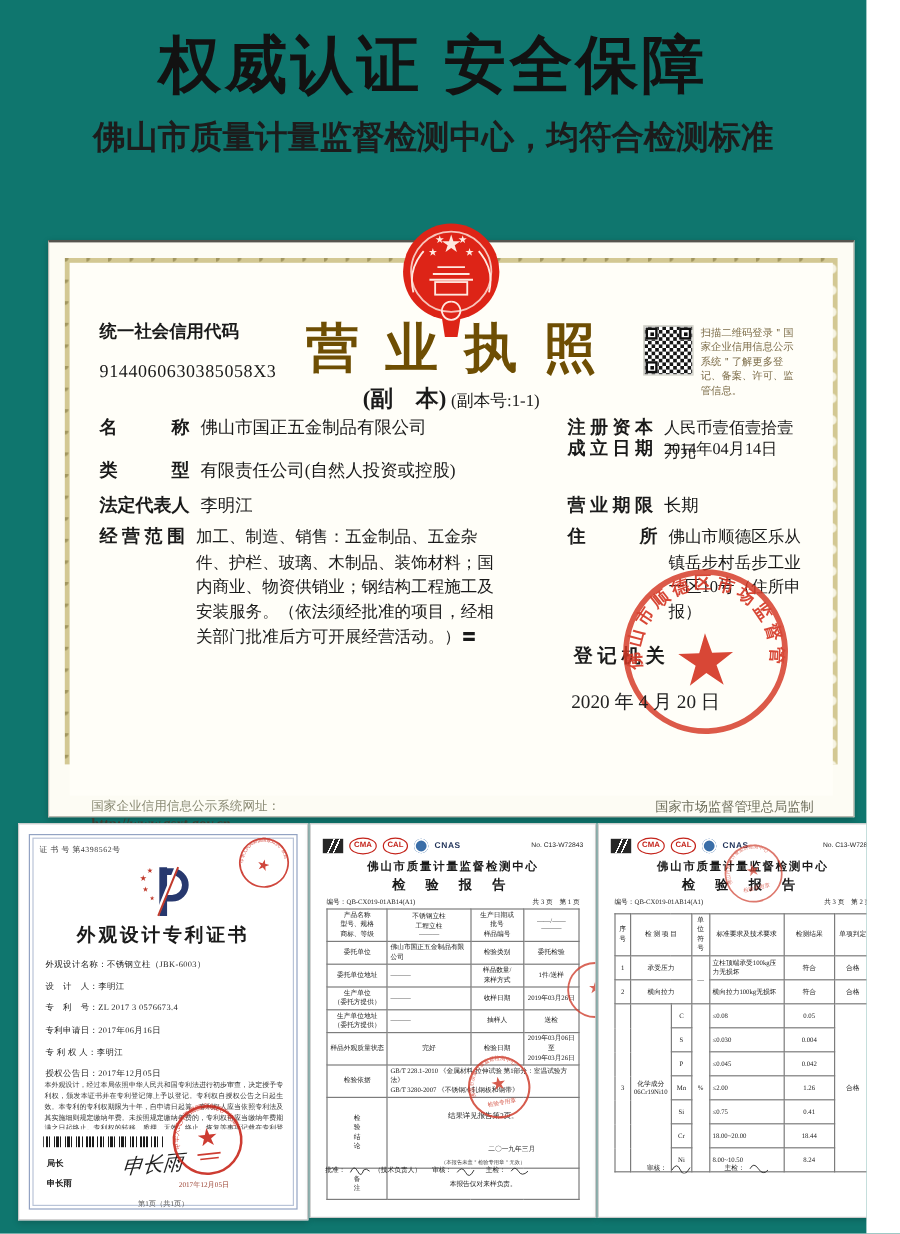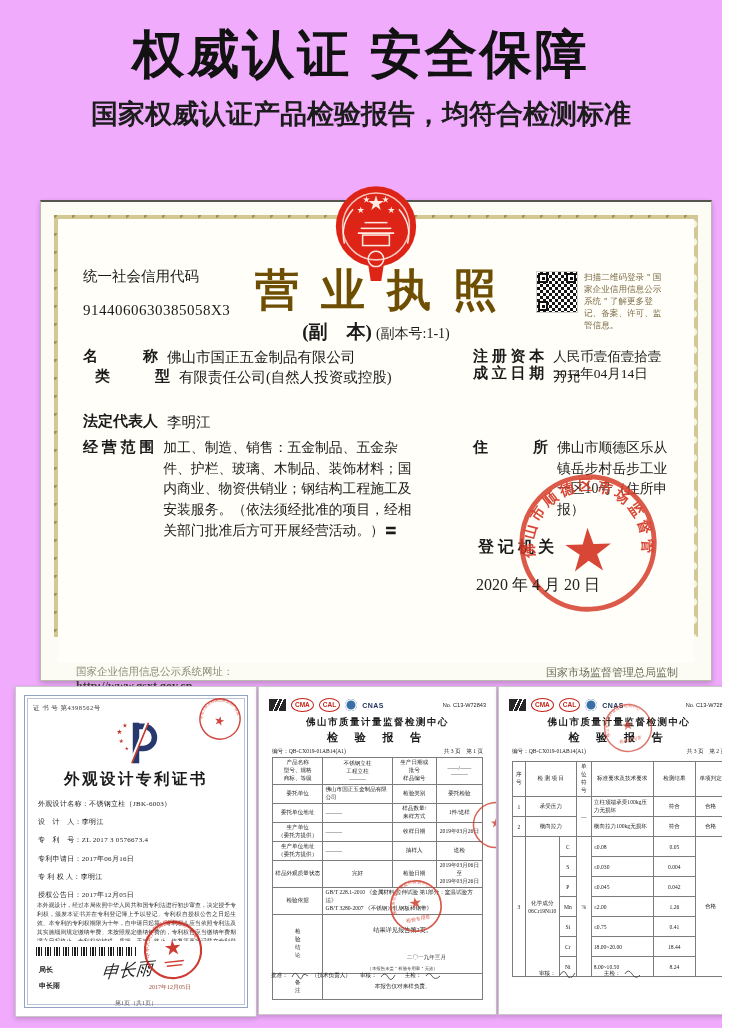--- a/index.html
+++ b/index.html
@@ -1,16 +1,16 @@
 <!DOCTYPE html>
 <html><head>
 <meta charset="utf-8">
 <style>
   html,body{margin:0;padding:0;}
-  .page{position:relative;width:722px;height:1028px;background:#f0abfc;overflow:hidden;
+  .page{position:relative;width:722px;height:1028px;background:#0f766e;overflow:hidden;
         font-family:"Liberation Serif","DejaVu Serif",serif;color:#1a1a1a;}
   .pre{white-space:pre-line;}
 
   
   .hdr-title{position:absolute;top:20px;left:0;right:0;text-align:center;
     font-family:"Liberation Sans","DejaVu Sans",sans-serif;font-weight:900;
     font-size:52px;letter-spacing:3px;color:#121212;}
   .hdr-sub{position:absolute;top:96px;left:0;right:0;text-align:center;
     font-family:"Liberation Sans","DejaVu Sans",sans-serif;font-weight:700;
     font-size:27px;color:#1c1c1c;}
@@ -21,21 +21,21 @@
   .lic-frame{position:absolute;left:13px;right:13px;top:13px;height:422px;
        background-color:#d3c893;
        background-image:
          radial-gradient(circle at 9px 9px, rgba(255,255,250,.8) 3.5px, rgba(255,255,250,0) 4.6px),
          radial-gradient(circle at 0 0, rgba(120,108,52,.55) 2.6px, rgba(120,108,52,0) 3.6px);
        background-size:18px 18px;}
   .lic-inner{position:absolute;inset:17px;background:#fffef8;}
   .lic-emblem{position:absolute;left:50%;transform:translateX(-50%);top:-18px;z-index:5;}
 
   .credit{position:absolute;left:25px;top:48px;}
-  .credit .lab{font-size:14.5px;font-weight:400;}
+  .credit .lab{font-size:14.5px;font-weight:700;}
   .credit .code{font-size:15px;letter-spacing:.5px;margin-top:16px;}
 
   .lic-title{position:absolute;left:0;right:0;top:42px;text-align:center;
      font-size:44px;font-weight:700;color:#6e4e03;letter-spacing:22px;text-indent:22px;}
   .lic-copy{position:absolute;left:0;right:0;top:100px;text-align:center;}
   .lic-copy .c1{font-size:19px;font-weight:700;}
   .lic-copy .c2{font-size:14px;}
 
   .qr-wrap{position:absolute;left:478px;top:52px;width:132px;display:flex;gap:6px;}
   .qr{width:40px;height:40px;flex:0 0 40px;position:relative;border:1px solid #cfcfc6;
@@ -120,21 +120,21 @@
 
 <svg width="0" height="0" style="position:absolute" aria-hidden="true">
   <defs>
     <path id="star" d="M0,-10 L2.245,-3.09 9.511,-3.09 3.633,1.18 5.878,8.09 0,3.82 -5.878,8.09 -3.633,1.18 -9.511,-3.09 -2.245,-3.09 Z"></path>
   </defs>
 </svg>
 
 <div class="page">
 
   <div class="hdr-title">权威认证 安全保障</div>
-  <div class="hdr-sub">国家权威认证产品检验报告，均符合检测标准</div>
+  <div class="hdr-sub">佛山市质量计量监督检测中心，均符合检测标准</div>
 
   <div class="lic">
     <div class="lic-frame"></div>
     <div class="lic-inner">
 
       <div class="credit">
         <div class="lab">统一社会信用代码</div>
         <div class="code">9144060630385058X3</div>
       </div>
 
@@ -150,40 +150,44 @@
             <i class="f2"></i>
             <i class="f3"></i>
           </div>
         <div class="qr-note">扫描二维码登录＂国家企业信用信息公示系统＂了解更多登记、备案、许可、监管信息。</div>
       </div>
 
       <div class="fl-row" style="left:25px;top:128px;width:310px;">
         <span class="lbl">名　　　称</span>
         <span class="val">佛山市国正五金制品有限公司</span>
       </div>
-      <div class="fl-row" style="left:25px;top:148px;width:310px;margin-left:12px;">
+      <div class="fl-row" style="left:25px;top:164px;width:310px;">
         <span class="lbl">类　　　型</span>
         <span class="val">有限责任公司(自然人投资或控股)</span>
       </div>
       <div class="fl-row" style="left:25px;top:193px;width:310px;">
         <span class="lbl">法定代表人</span>
         <span class="val">李明江</span>
       </div>
       <div class="fl-row" style="left:415px;top:128px;width:200px;">
         <span class="lbl">注 册 资 本</span>
         <span class="val" style="font-size:13.5px;">人民币壹佰壹拾壹万元</span>
       </div>
 
       <div class="fl-row" style="left:25px;top:219px;width:336px;">
         <span class="lbl">经 营 范 围</span>
         <span class="val" style="font-size:13.8px;">加工、制造、销售：五金制品、五金杂件、护栏、玻璃、木制品、装饰材料；国内商业、物资供销业；钢结构工程施工及安装服务。（依法须经批准的项目，经相关部门批准后方可开展经营活动。）〓</span>
       </div>
       <div class="fl-row" style="left:415px;top:145px;width:200px;">
         <span class="lbl">成 立 日 期</span>
         <span class="val" style="font-size:13.5px;">2014年04月14日</span>
+      </div>
+      <div class="fl-row" style="left:415px;top:193px;width:200px;">
+        <span class="lbl">营 业 期 限</span>
+        <span class="val">长期</span>
       </div>
       <div class="fl-row" style="left:415px;top:219px;width:200px;">
         <span class="lbl">住　　　所</span>
         <span class="val" style="font-size:13.8px;">佛山市顺德区乐从镇岳步村岳步工业一区10号（住所申报）</span>
       </div>
 
       <div class="registry">登 记 机 关</div>
 
       <svg class="lic-seal" width="144" height="144" viewBox="0 0 150 150">
         <circle cx="75" cy="75" r="69" fill="none" stroke="#d53826" stroke-width="5" opacity=".9"></circle>

